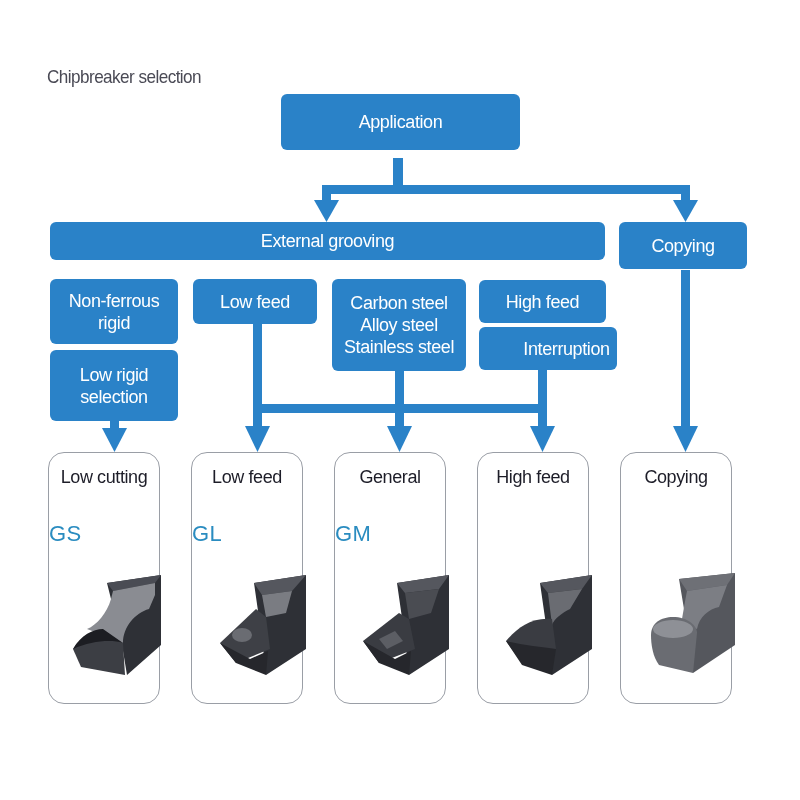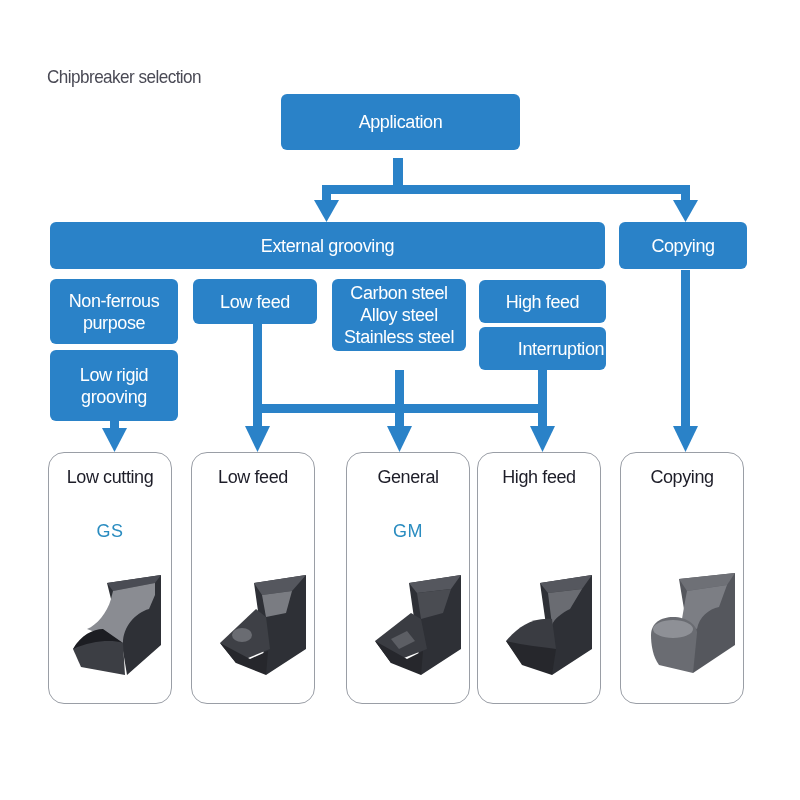--- a/index.html
+++ b/index.html
@@ -4,26 +4,26 @@
   <style>
     html, body { margin: 0; padding: 0; background: #ffffff; }
     body { width: 800px; height: 800px; position: relative; overflow: hidden;
            font-family: "Liberation Sans", sans-serif; }
     .title { position: absolute; left: 47px; top: 66px; font-size: 19px; color: #4a4a55;
              letter-spacing: -0.6px; transform: scaleX(0.9); transform-origin: left top; }
     .box { position: absolute; background: #2a82c8; color: #ffffff; border-radius: 6px;
            display: flex; align-items: center; justify-content: center; text-align: center;
            font-size: 18px; line-height: 22px; letter-spacing: -0.4px; box-sizing: border-box; }
     svg.connectors { position: absolute; left: 0; top: 0; width: 800px; height: 800px; pointer-events: none; }
-    .card { position: absolute; top: 452px; width: 124px; height: 252px; border: 1.5px solid #9a9ea6;
+    .card { position: absolute; top: 452px; width: 112px; height: 252px; border: 1.5px solid #9a9ea6;
             border-radius: 16px; background: #ffffff; box-sizing: border-box; }
     .card .label { position: absolute; left: 0; right: 0; top: 12px; text-align: center;
                    font-size: 18px; line-height: 25px; color: #1d1d28; letter-spacing: -0.4px; }
-    .card .code { position: absolute; left: 0; right: 0; top: 68px; text-align: center;
-                  font-size: 18px; color: #2a8cc0; letter-spacing: 0.5px; }
+    .card .code { position: absolute; left: 0; right: 0; top: 68px; text-align: left;
+                  font-size: 22px; color: #2a8cc0; letter-spacing: 0.5px; }
     .card svg.insert { position: absolute; left: 14px; top: 116px; width: 104px; height: 110px; }
   </style>
 </head>
 <body>
 
 <div class="title">Chipbreaker selection</div>
 
 <svg class="connectors" viewBox="0 0 800 800">
   <g fill="#2a82c8" stroke="none">
 
@@ -50,47 +50,47 @@
     <polygon points="530,426 555,426 542.5,452"></polygon>
 
     <rect x="681" y="270" width="9" height="160"></rect>
     <polygon points="673,426 698,426 685.5,452"></polygon>
   </g>
 </svg>
 
 <div class="box" style="left:252px;top:94px;width:239px;height:56px;margin-left:29px;">
   <span>Application</span>
 </div>
-<div class="box" style="left:50px;top:222px;width:555px;height:47px;">
+<div class="box" style="left:50px;top:222px;width:555px;height:38px;">
   <span>External grooving</span>
 </div>
 <div class="box" style="left:619px;top:222px;width:128px;height:47px;">
   <span>Copying</span>
 </div>
 
 <div class="box" style="left:50px;top:279px;width:128px;height:65px;flex-direction:column;">
   <span>Non-ferrous</span>
-  <span>purpose</span>
+  <span>rigid</span>
 </div>
 <div class="box" style="left:50px;top:350px;width:128px;height:71px;flex-direction:column;">
   <span>Low rigid</span>
-  <span>grooving</span>
+  <span>selection</span>
 </div>
 <div class="box" style="left:193px;top:279px;width:124px;height:45px;">
   <span>Low feed</span>
 </div>
-<div class="box" style="left:332px;top:279px;width:134px;height:72px;flex-direction:column;">
+<div class="box" style="left:332px;top:279px;width:134px;height:92px;flex-direction:column;">
   <span>Carbon steel</span>
   <span>Alloy steel</span>
   <span>Stainless steel</span>
 </div>
 <div class="box" style="left:479px;top:280px;width:127px;height:43px;">
   <span>High feed</span>
 </div>
-<div class="box" style="left:479px;top:327px;width:127px;height:43px;padding-left:37px;">
+<div class="box" style="left:479px;top:327px;width:138px;height:43px;padding-left:37px;">
   <span>Interruption</span>
 </div>
 
 <div class="card" style="left:48px;">
   <div class="label">
     <div>Low cutting</div>
   </div>
   <div class="code">GS</div>
   <svg class="insert" viewBox="0 0 104 110">
     <polygon points="44,14 98,6 98,76 64,106 58,70" fill="#2e3036"></polygon>
@@ -99,31 +99,32 @@
     <path d="M10,80 C18,68 30,62 38,62 L60,74 L62,106 L18,98 Z" fill="#3c3e44"></path>
     <path d="M10,80 C18,66 30,60 40,60 L60,74 C48,70 28,72 10,80 Z" fill="#1c1d22"></path>
   </svg>
 </div>
 
 <div class="card" style="left:191px;">
   <div class="label">
     <div>Low feed</div>
     <div></div>
   </div>
+  <div class="code">GL</div>
   <svg class="insert" viewBox="0 0 104 110">
     <polygon points="48,14 100,6 100,80 60,106 56,70" fill="#2e3036"></polygon>
     <polygon points="48,14 100,6 86,22 56,26" fill="#55575e"></polygon>
     <polygon points="56,26 86,22 80,44 60,48" fill="#7a7c82"></polygon>
     <polygon points="14,74 50,40 60,48 64,80 30,94" fill="#3e4046"></polygon>
     <ellipse cx="36" cy="66" rx="10" ry="7" fill="#6a6c72"></ellipse>
     <polygon points="14,74 30,94 60,106 62,82 44,90" fill="#26272c"></polygon>
   </svg>
 </div>
 
-<div class="card" style="left:346px;">
+<div class="card" style="left:334px;">
   <div class="label">
     <div>General</div>
   </div>
   <div class="code">GM</div>
   <svg class="insert" viewBox="0 0 104 110">
     <polygon points="48,14 100,6 100,80 60,106 56,70" fill="#2e3036"></polygon>
     <polygon points="48,14 100,6 90,20 56,24" fill="#55575e"></polygon>
     <polygon points="56,24 90,20 82,44 60,50" fill="#4a4c52"></polygon>
     <polygon points="14,72 50,44 60,50 66,80 30,94" fill="#3a3c42"></polygon>
     <polygon points="30,70 46,62 54,72 38,80" fill="#5c5e64"></polygon>

